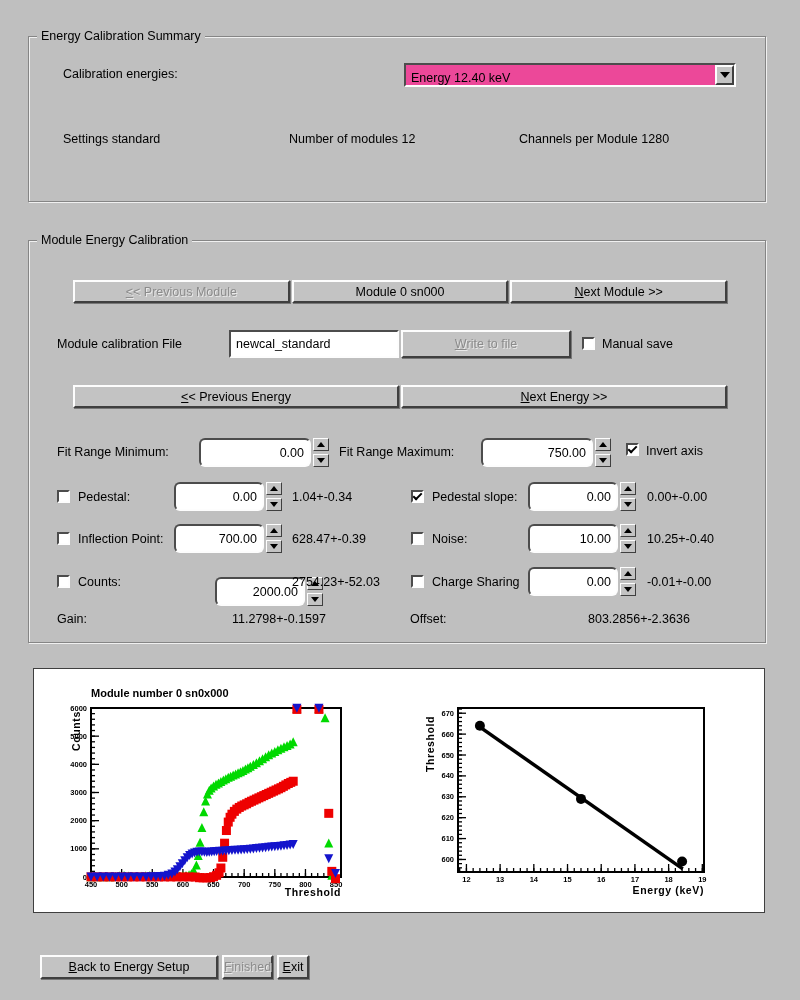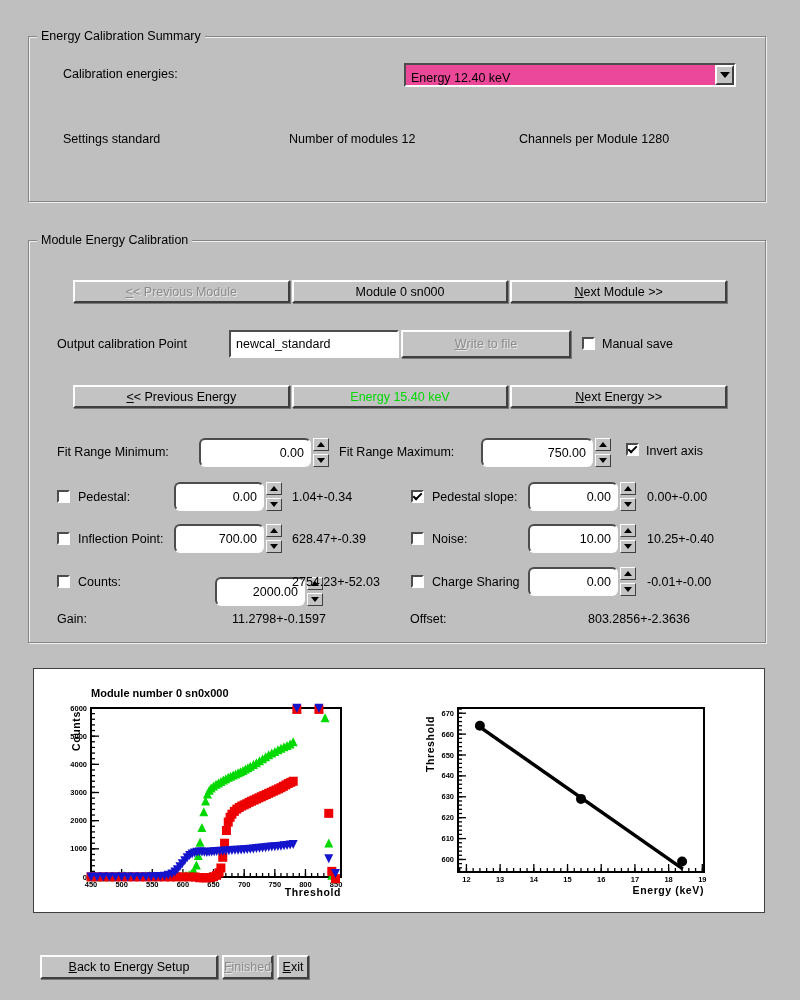--- a/index.html
+++ b/index.html
@@ -64,29 +64,28 @@
 
   <div class="group" style="left:28px;top:240px;width:738px;height:403px;">
     <span class="gtitle">Module Energy Calibration</span>
 
     <div class="btnrow" style="top:39px;">
       <div class="btn3d disabled"><u>&lt;</u>&lt; Previous Module</div>
       <div class="btn3d">Module 0 sn000</div>
       <div class="btn3d"><u>N</u>ext Module &gt;&gt;</div>
     </div>
 
-    <span class="lbl" style="left:28px;top:96px;">Output calibration Point</span>
+    <span class="lbl" style="left:28px;top:96px;">Module calibration File</span>
     <input class="fld" style="position: absolute; left: 200px; top: 89px; width: 170px; height: 28px;" value="newcal_standard">
     <div class="btn3d disabled" style="position:absolute;left:372px;top:89px;width:170px;height:28px;"><u>W</u>rite to file</div>
     <div class="cb" style="left:553px;top:96px;"></div>
     <span class="lbl" style="left:573px;top:96px;">Manual save</span>
 
     <div class="btnrow" style="top:144px;">
       <div class="btn3d"><u>&lt;</u>&lt; Previous Energy</div>
-      <div class="btn3d green-text">Energy 15.40 keV</div>
       <div class="btn3d"><u>N</u>ext Energy &gt;&gt;</div>
     </div>
 
     <span class="lbl" style="left:28px;top:204px;">Fit Range Minimum:</span>
     <div class="spin" style="left:170px;top:197px;width:130px;">
       <input class="fld num" value="0.00" style="">
       <span class="arrows">
         <span class="sb">
             <span class="tu"></span>
           </span>

